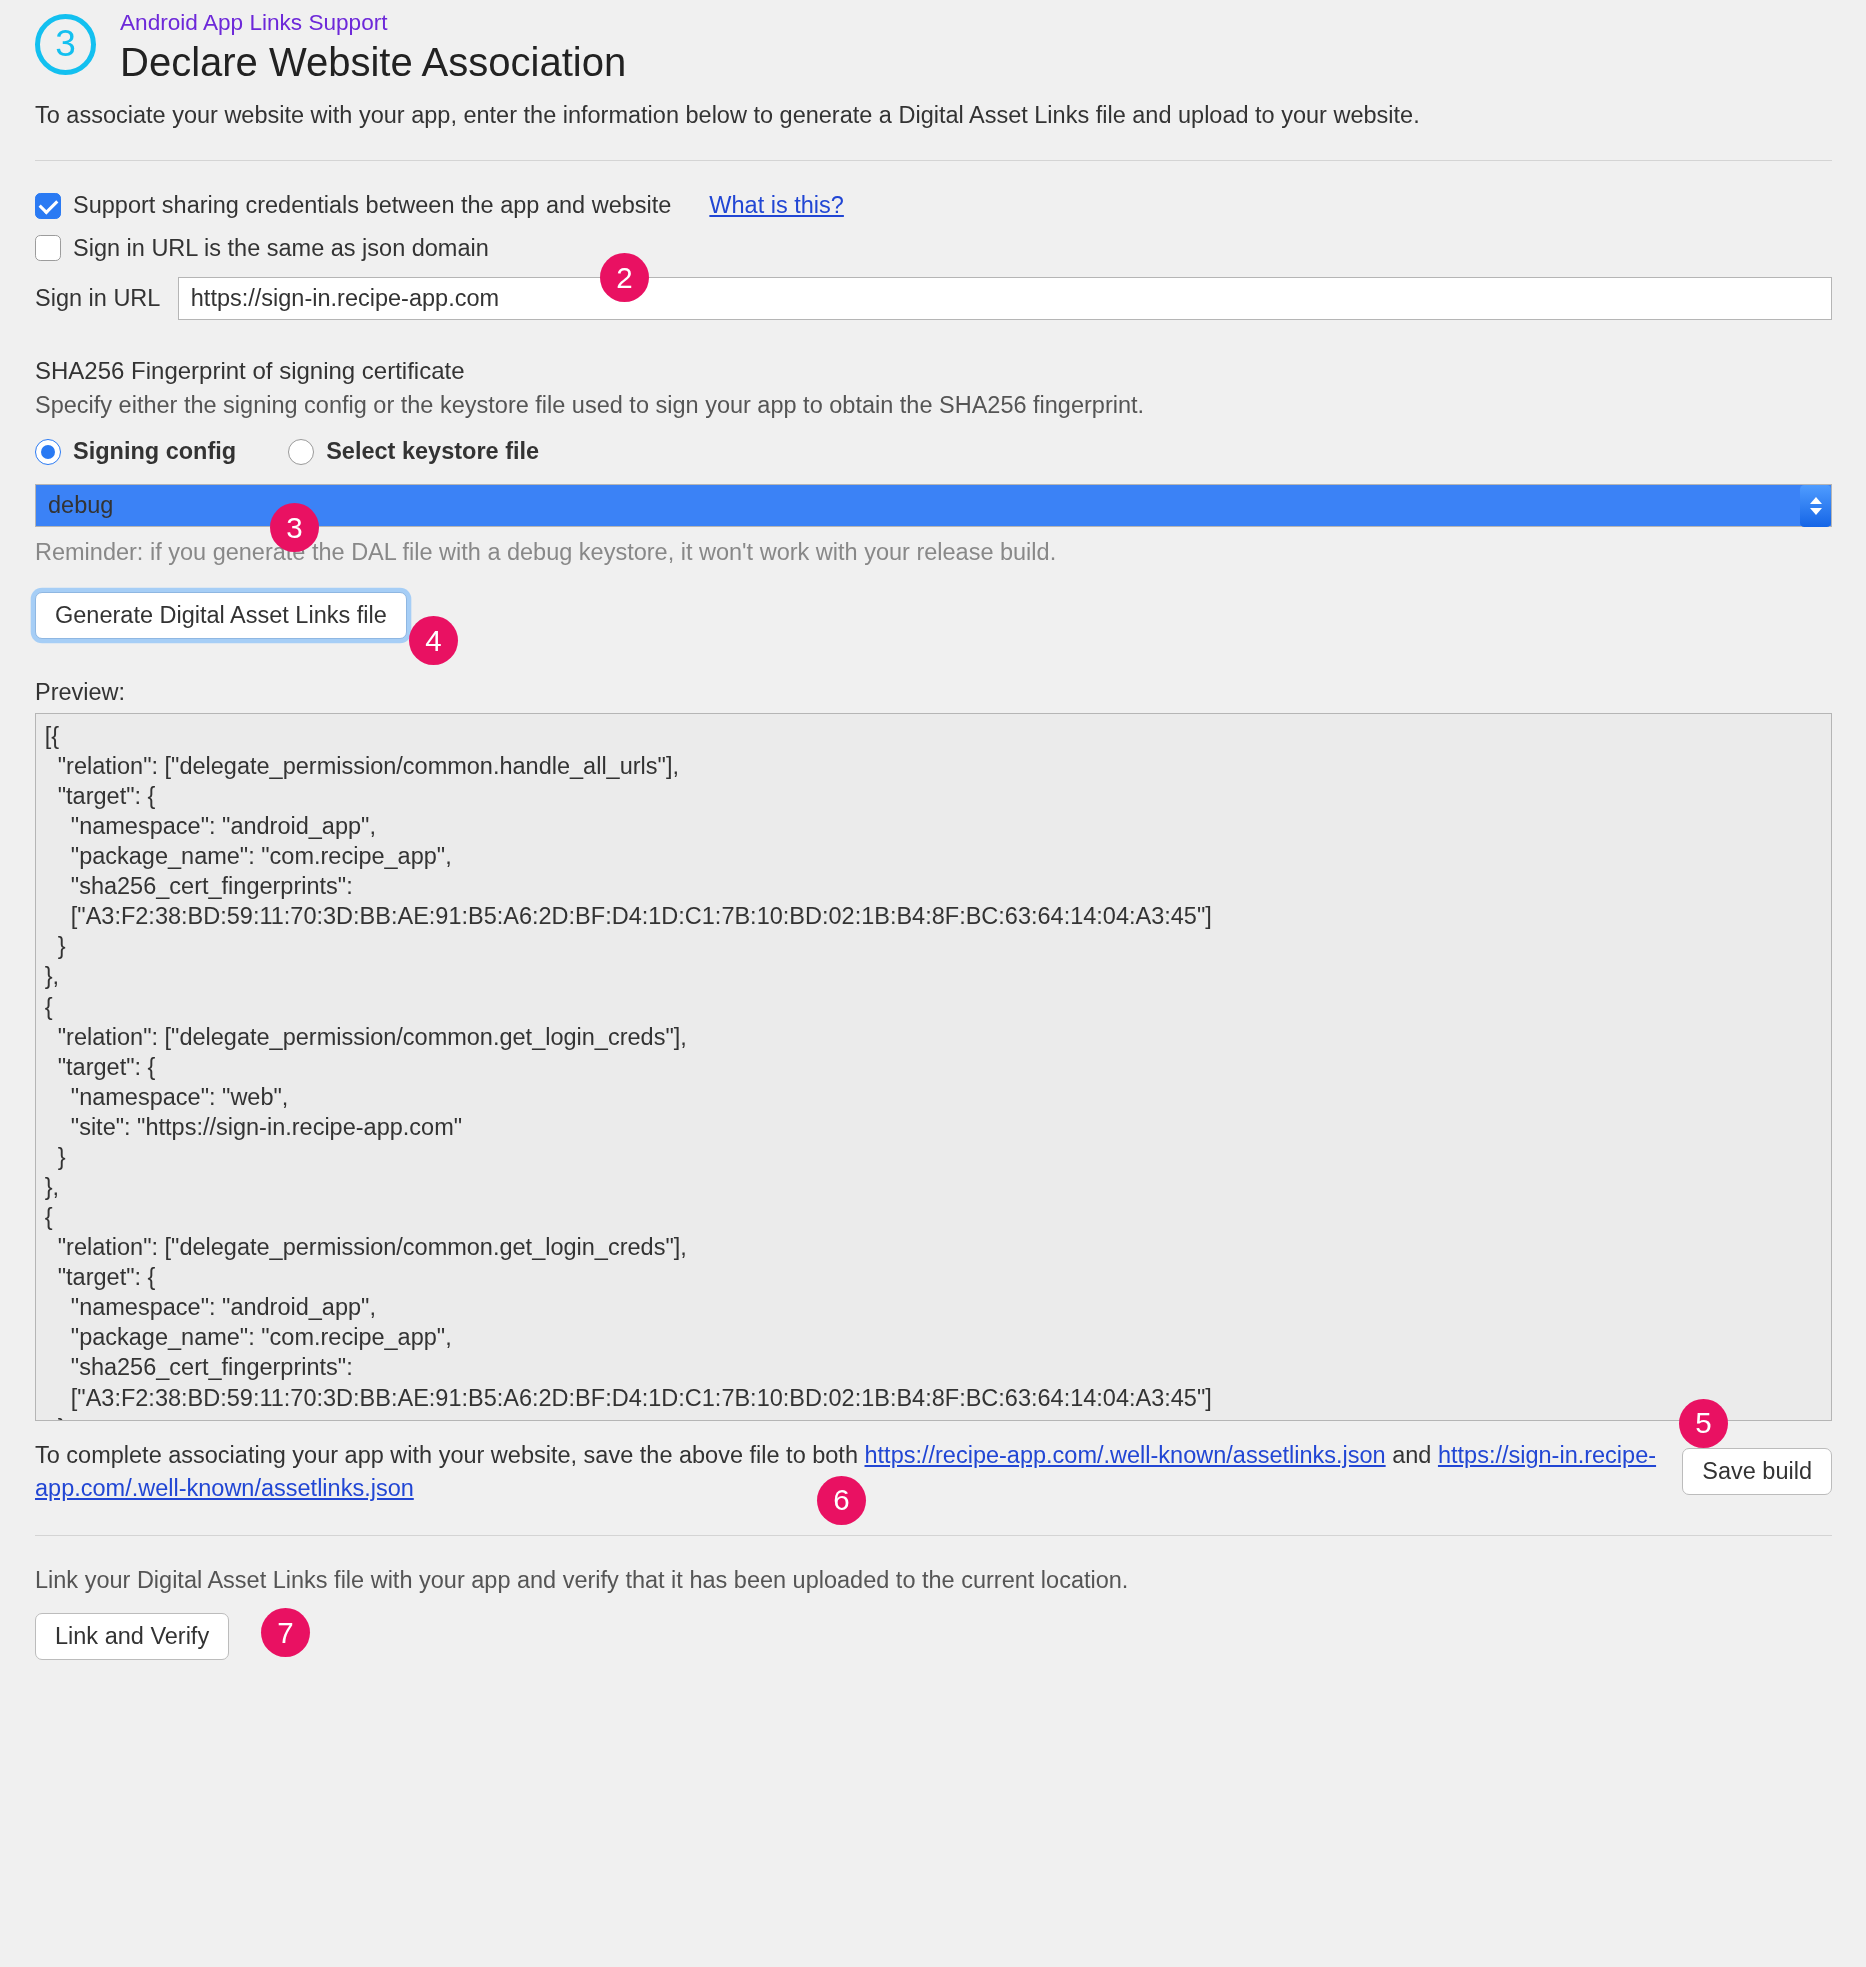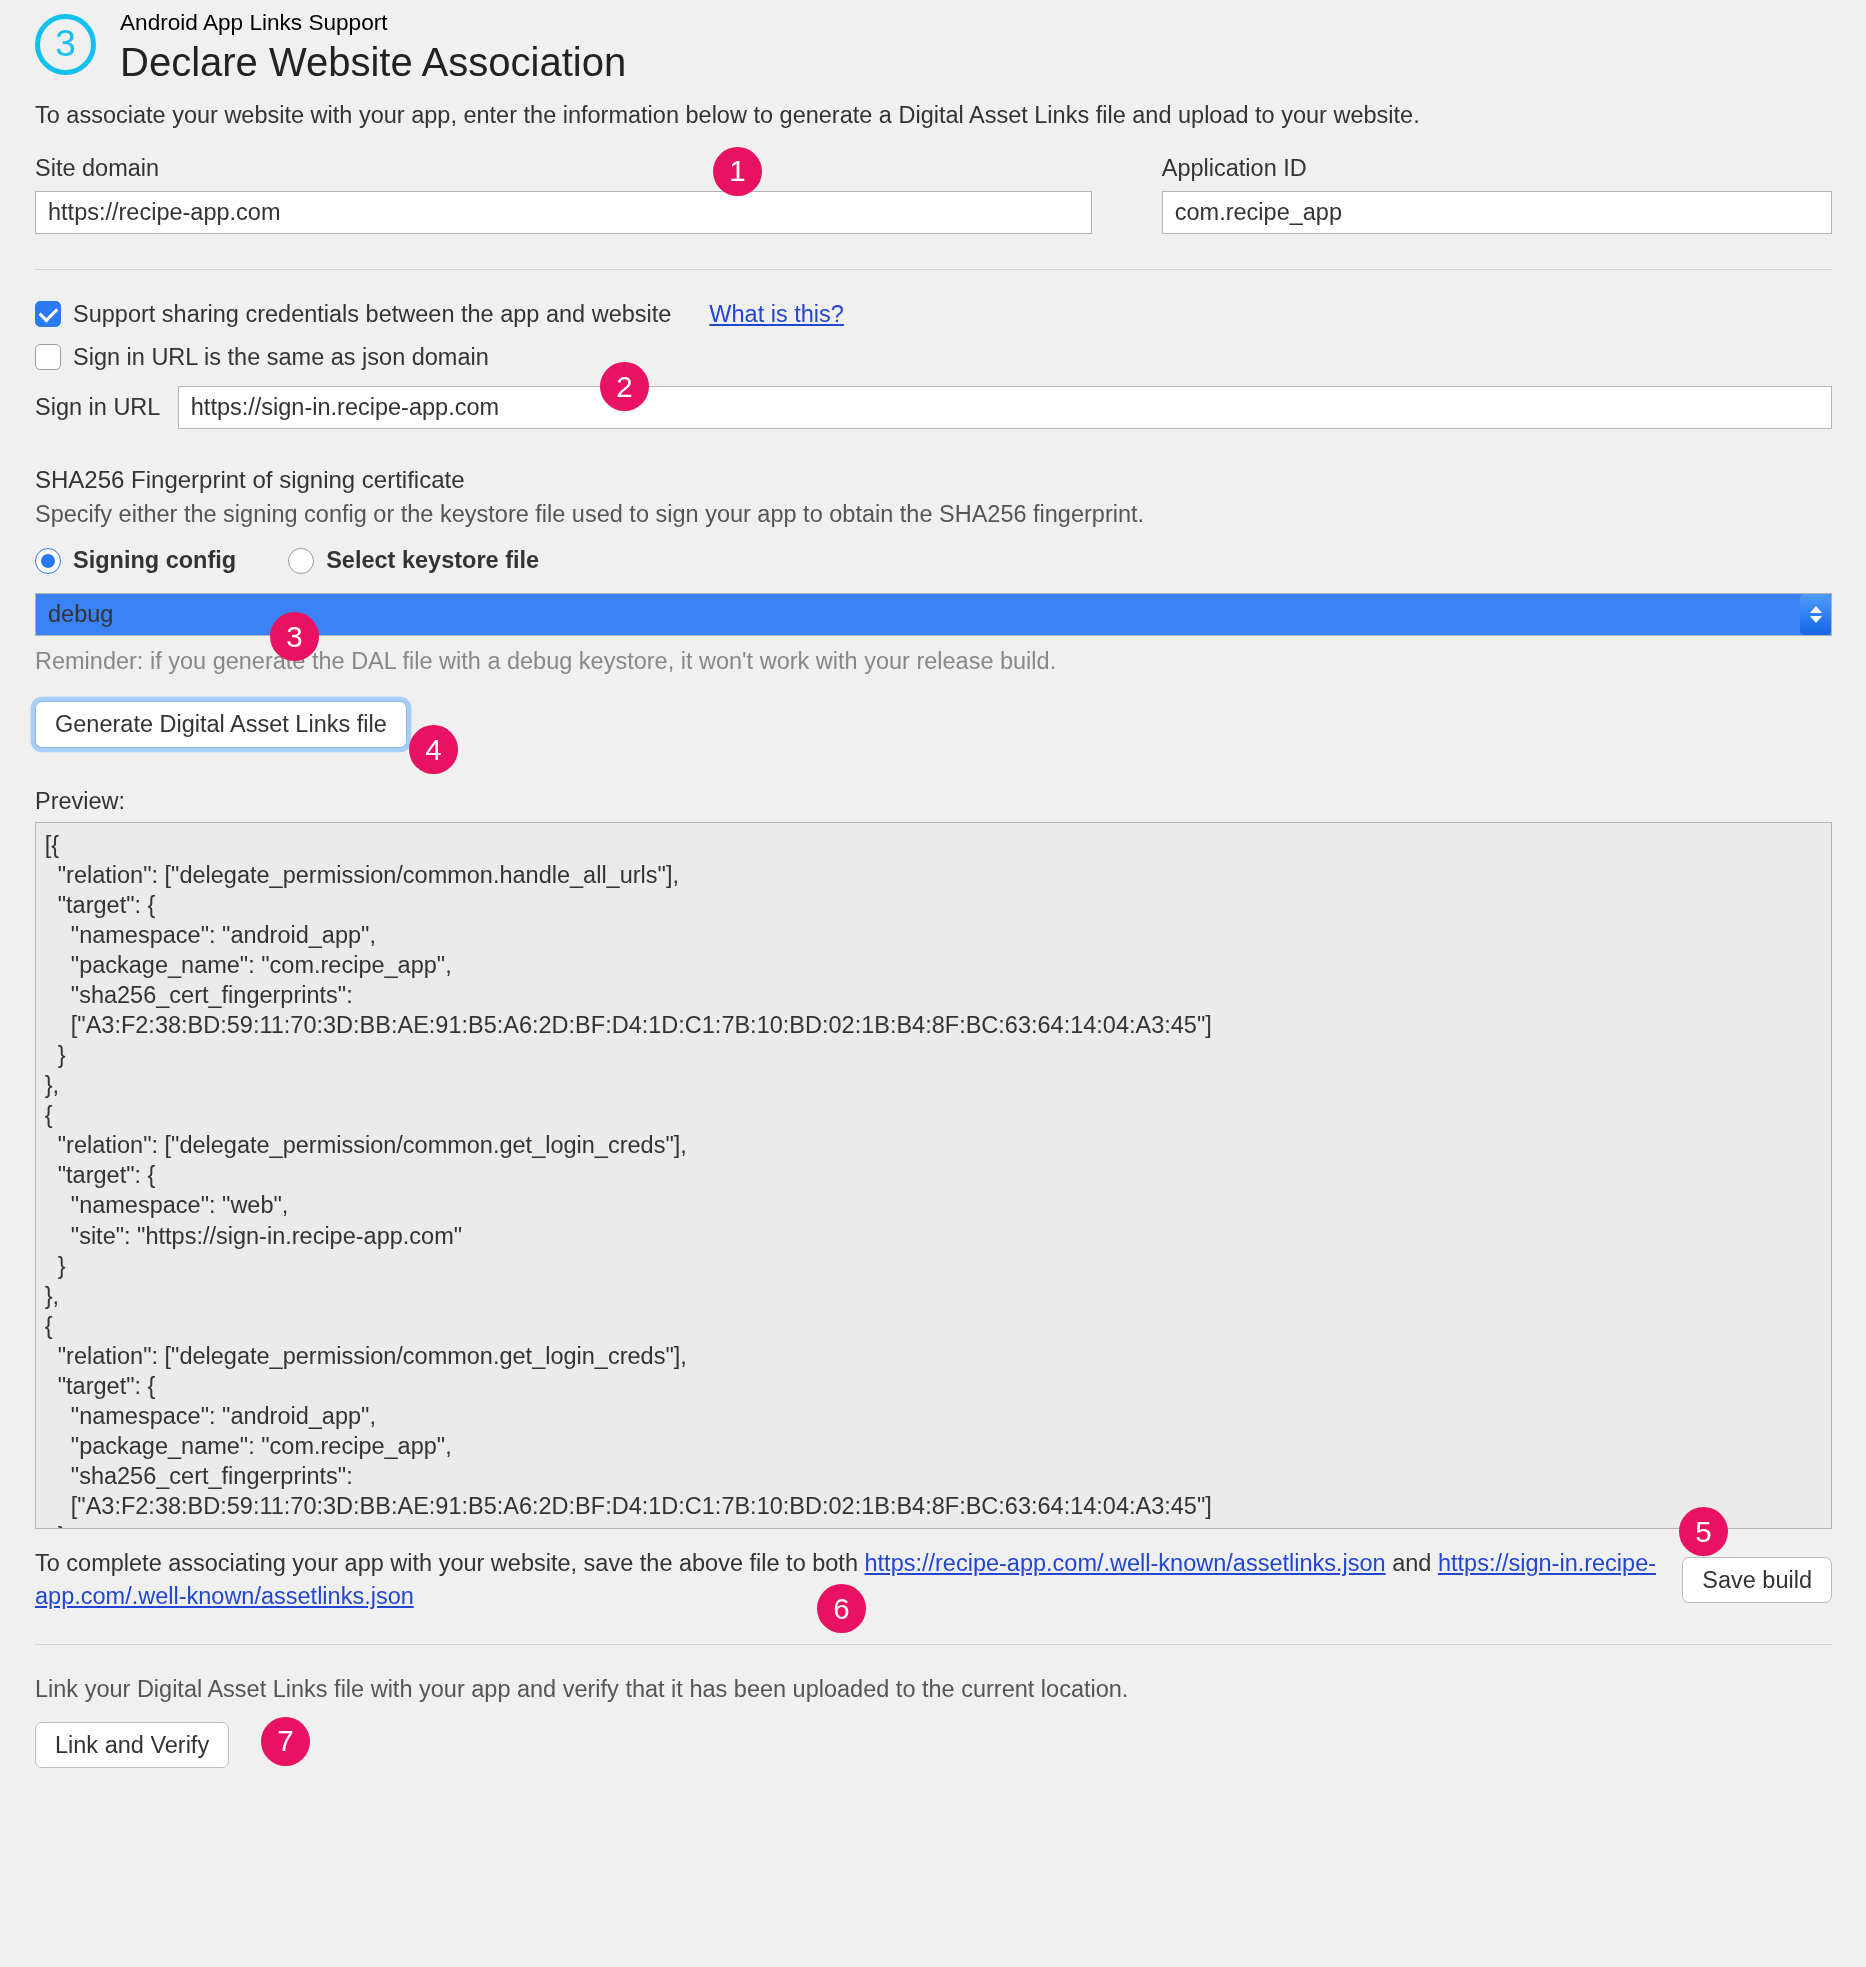--- a/index.html
+++ b/index.html
@@ -30,21 +30,21 @@
     align-items: center;
     justify-content: center;
     color: #13c0f0;
     font-size: 37px;
     font-weight: 500;
     flex-shrink: 0;
     margin-top: 5.2px;
   }
   .header-text .subtitle {
     font-size: 22.6px;
-    color: #000000;
+    color: #6d28d9;
     margin: 1.7px 0 3.5px 0;
   }
   .header-text h1 {
     font-size: 40px;
     font-weight: 400;
     margin: 0;
     color: #222;
   }
   .intro {
     font-size: 23.5px;
@@ -293,31 +293,20 @@
     <div class="step-circle">3</div>
     <div class="header-text">
       <div class="subtitle">Android App Links Support</div>
       <h1>Declare Website Association</h1>
     </div>
   </div>
 
   <div class="intro">To associate your website with your app, enter the information below to generate a Digital Asset Links file and upload to your website.</div>
 
   
-  <div class="row2" style="position:relative;">
-    <div class="field site-domain-field">
-      <span class="label">Site domain</span>
-      <input class="text" type="text" value="https://recipe-app.com" style="">
-    </div>
-    <div class="field app-id-field">
-      <span class="label">Application ID</span>
-      <input class="text" type="text" value="com.recipe_app" style="">
-    </div>
-    <div class="callout" style="left:678px; top:-8.7px;">1</div>
-  </div>
 
   <hr class="sep">
 
   
   <div class="check-row">
     <span class="checkbox checked"></span>
     <span>Support sharing credentials between the app and website</span>
     <span class="link gap30">What is this?</span>
   </div>
   <div class="check-row">

